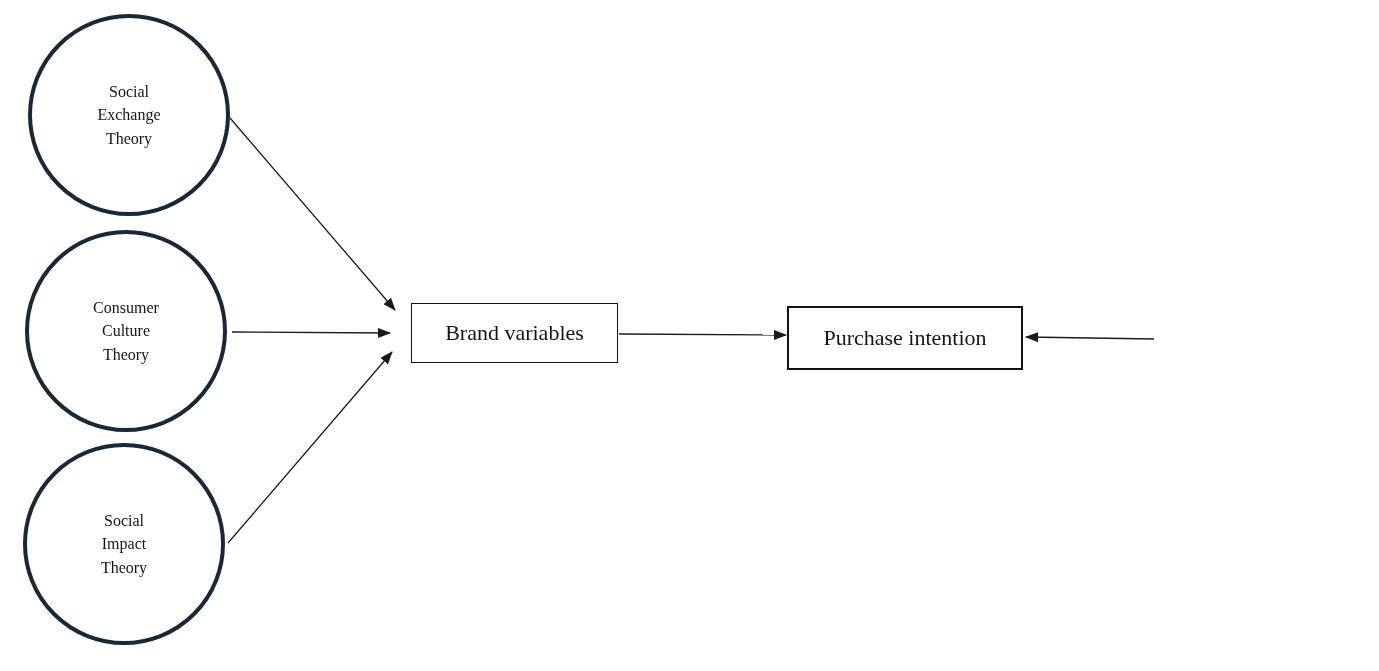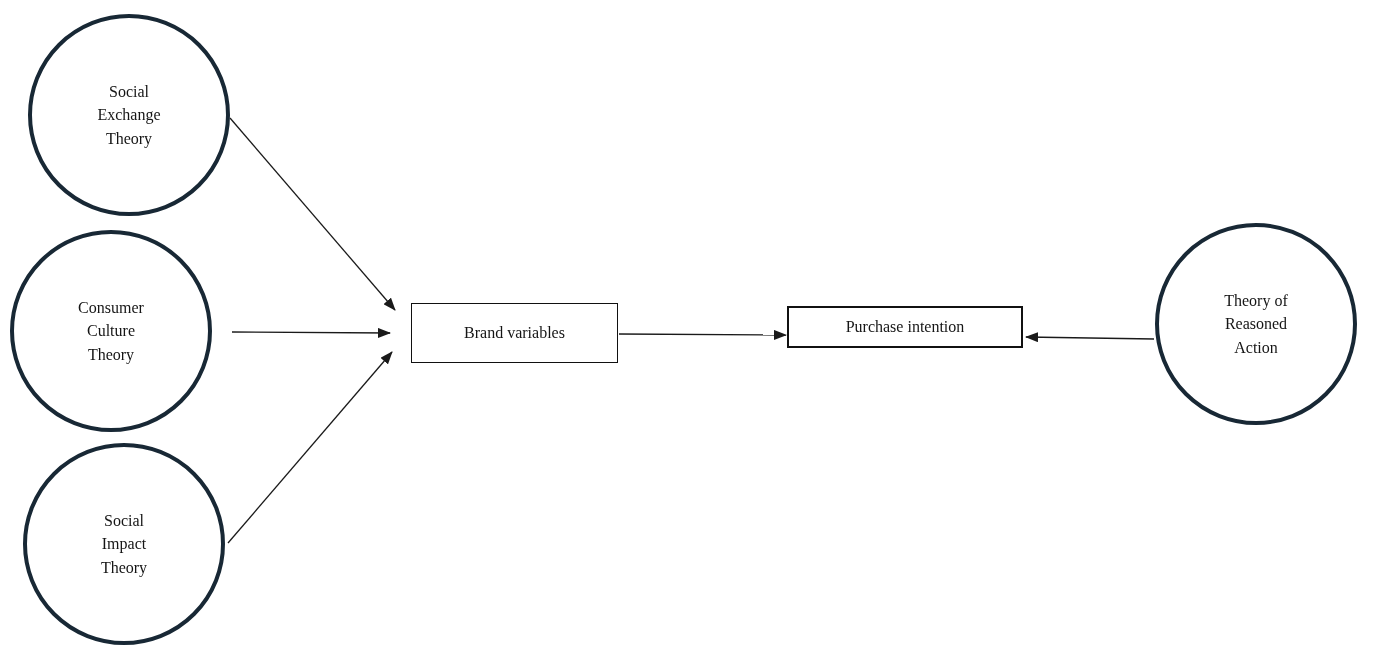--- a/index.html
+++ b/index.html
@@ -21,27 +21,27 @@
   .edges-layer{position:absolute;left:0;top:0;width:1379px;height:671px;}
   .node{position:absolute;display:flex;align-items:center;justify-content:center;
         text-align:center;background:var(--background);box-sizing:border-box;}
   .circle{
     width:202px;height:202px;border-radius:50%;
     border:4px solid var(--circle-border);
     font-size:16px;line-height:1.45;
   }
   .circle .label{white-space:pre-line;}
   .rect{
-    font-size:16px;line-height:1.2;
+    font-size:22px;line-height:1.2;
   }
   .rect .label{white-space:nowrap;padding:0 8px;}
   #node-brand-variables{left:411px;top:303px;width:207px;height:60px;border:1.5px solid var(--box-border);}
-  #node-purchase-intention{left:787px;top:306px;width:236px;height:42px;border:2.5px solid var(--box-border);}
+  #node-purchase-intention{left:787px;top:306px;width:236px;height:64px;border:2.5px solid var(--box-border);}
   #node-social-exchange{left:28px;top:14px;}
-  #node-consumer-culture{left:10px;top:230px;}
+  #node-consumer-culture{left:25px;top:230px;}
   #node-social-impact{left:23px;top:443px;}
   #node-theory-reasoned-action{left:1155px;top:223px;}
   line{stroke:var(--arrow);stroke-width:1.3;}
 </style>
 </head>
 <body>
 
 <div class="canvas">
 
   <svg class="edges-layer" width="1379" height="671" viewBox="0 0 1379 671" xmlns="http://www.w3.org/2000/svg">
@@ -76,19 +76,14 @@
   </div>
 
   <div class="node rect" id="node-brand-variables">
     <span class="label">Brand variables</span>
   </div>
 
   <div class="node rect" id="node-purchase-intention">
     <span class="label">Purchase intention</span>
   </div>
 
-  <div class="node circle" id="node-theory-reasoned-action">
-    <span class="label">Theory of
-Reasoned
-Action</span>
-  </div>
 
 </div>
 
 </body></html>

